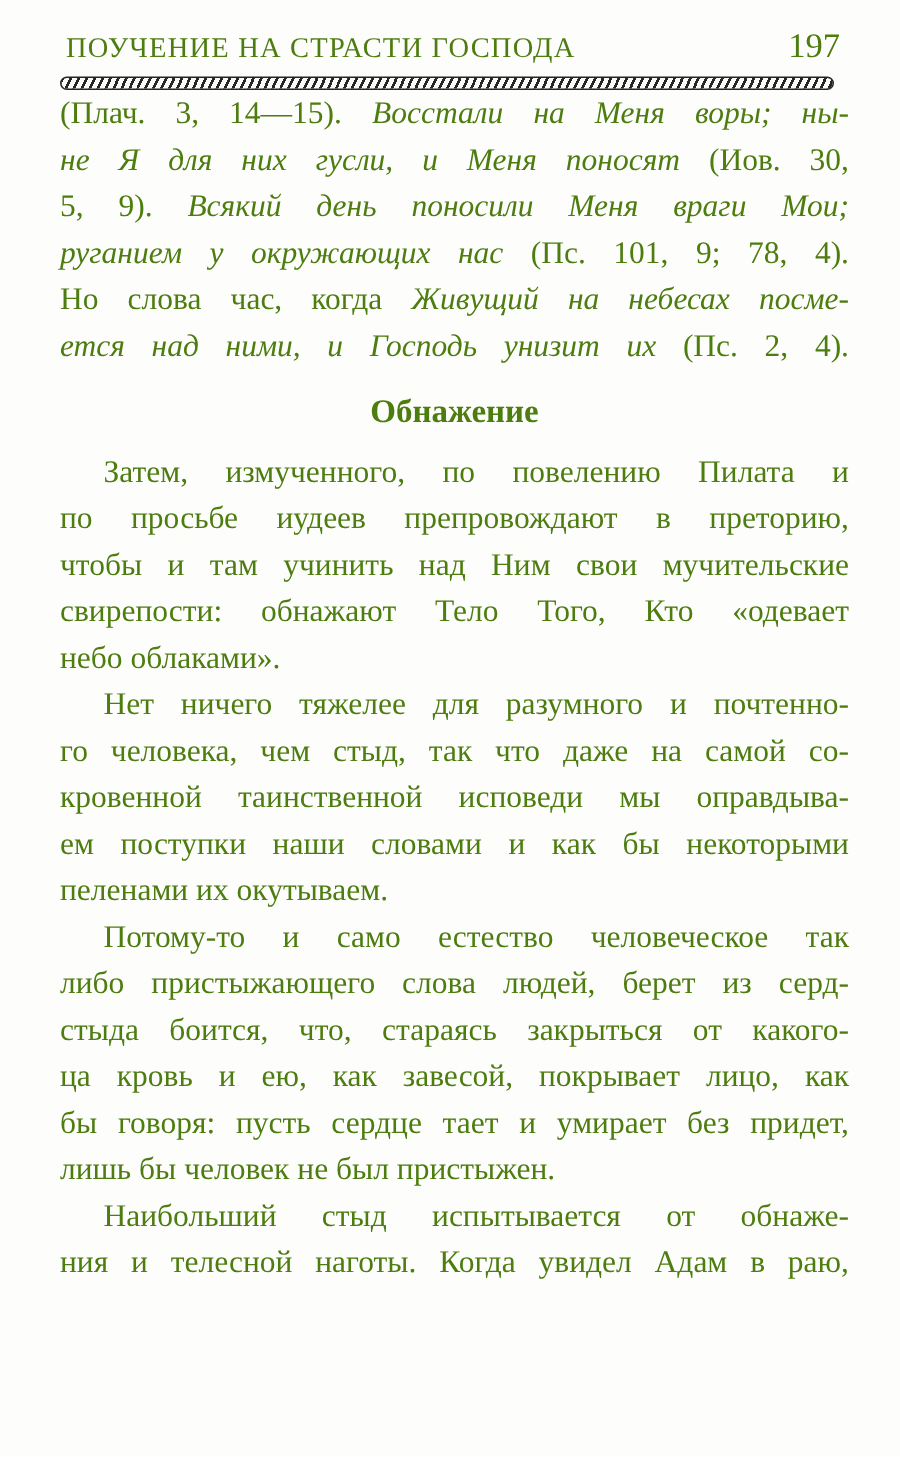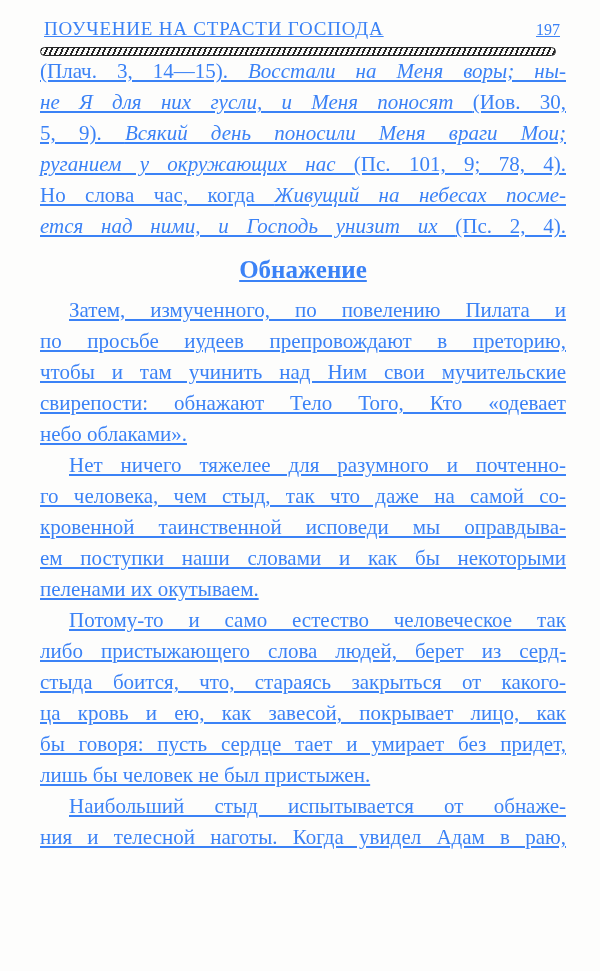--- a/index.html
+++ b/index.html
@@ -23,21 +23,21 @@
     justify-content: space-between;
     align-items: baseline;
   }
   .running-title {
     font-size: 19px;
     letter-spacing: 0.8px;
     padding-left: 4px;
     white-space: nowrap;
   }
   .page-number {
-    font-size: 16px;
+    font-size: 23px;
     padding-right: 6px;
   }
   .rope-divider {
     height: 7px;
     margin: 7px 10px 0 0;
     border: 1.2px solid #262626;
     border-radius: 6px;
     background: repeating-linear-gradient(
       115deg,
       #262626 0px, #262626 1.8px,
@@ -52,29 +52,29 @@
   .line {
     text-align: justify;
     text-align-last: justify;
   }
   .line.indent { text-indent: 29px; }
   .line.lastline { text-align-last: left; }
   .it { font-style: italic; }
   .section-heading {
     text-align: center;
     font-weight: bold;
-    font-size: 25px;
+    font-size: 22px;
     line-height: 31px;
     margin: 12px 0 10px 0;
   }
 </style>
 </head>
 <body>
 
-<div class="page" style="background: rgb(253, 253, 252); color: #3b82f6; text-decoration: underline;">
+<div class="page" style="background: rgb(253, 253, 252); color: #4d7c0f;">
   <div class="page-header">
     <div class="running-title">ПОУЧЕНИЕ НА СТРАСТИ ГОСПОДА</div>
     <div class="page-number">197</div>
   </div>
   <div class="rope-divider"></div>
   <div class="page-body" id="body-container">
       <div class="para">
         <div class="line"><span>(Плач. 3, 14—15). </span><span class="it">Восстали на Меня воры; ны-</span></div>
         <div class="line"><span class="it">не Я для них гусли, и Меня поносят </span><span>(Иов. 30,</span></div>
         <div class="line"><span>5, 9). </span><span class="it">Всякий день поносили Меня враги Мои;</span></div>

